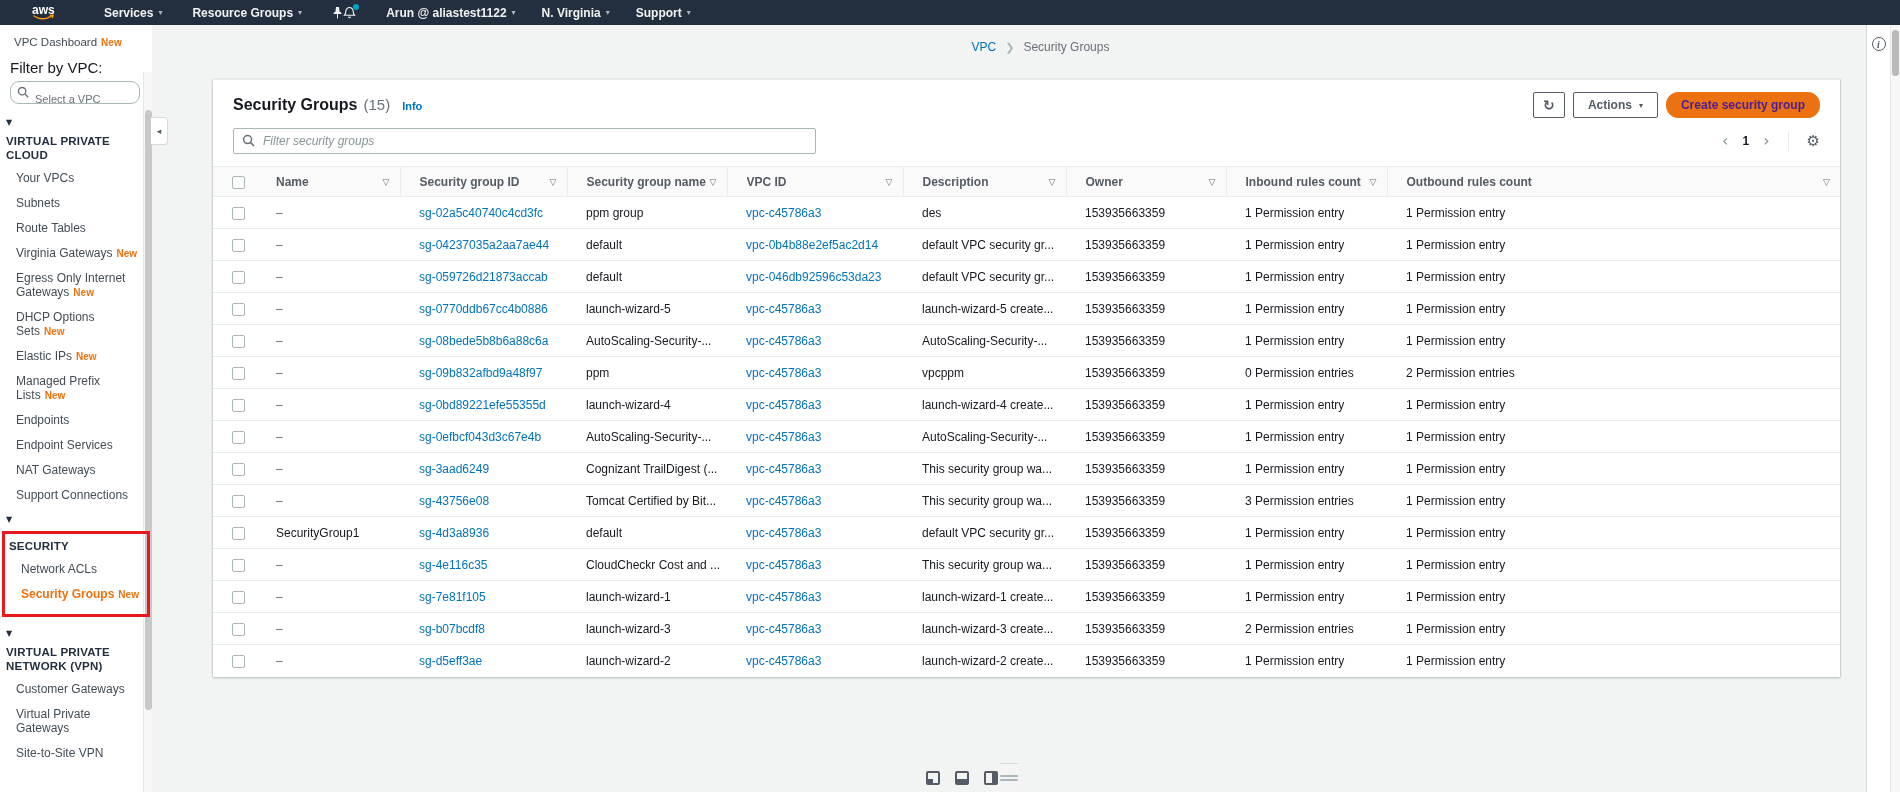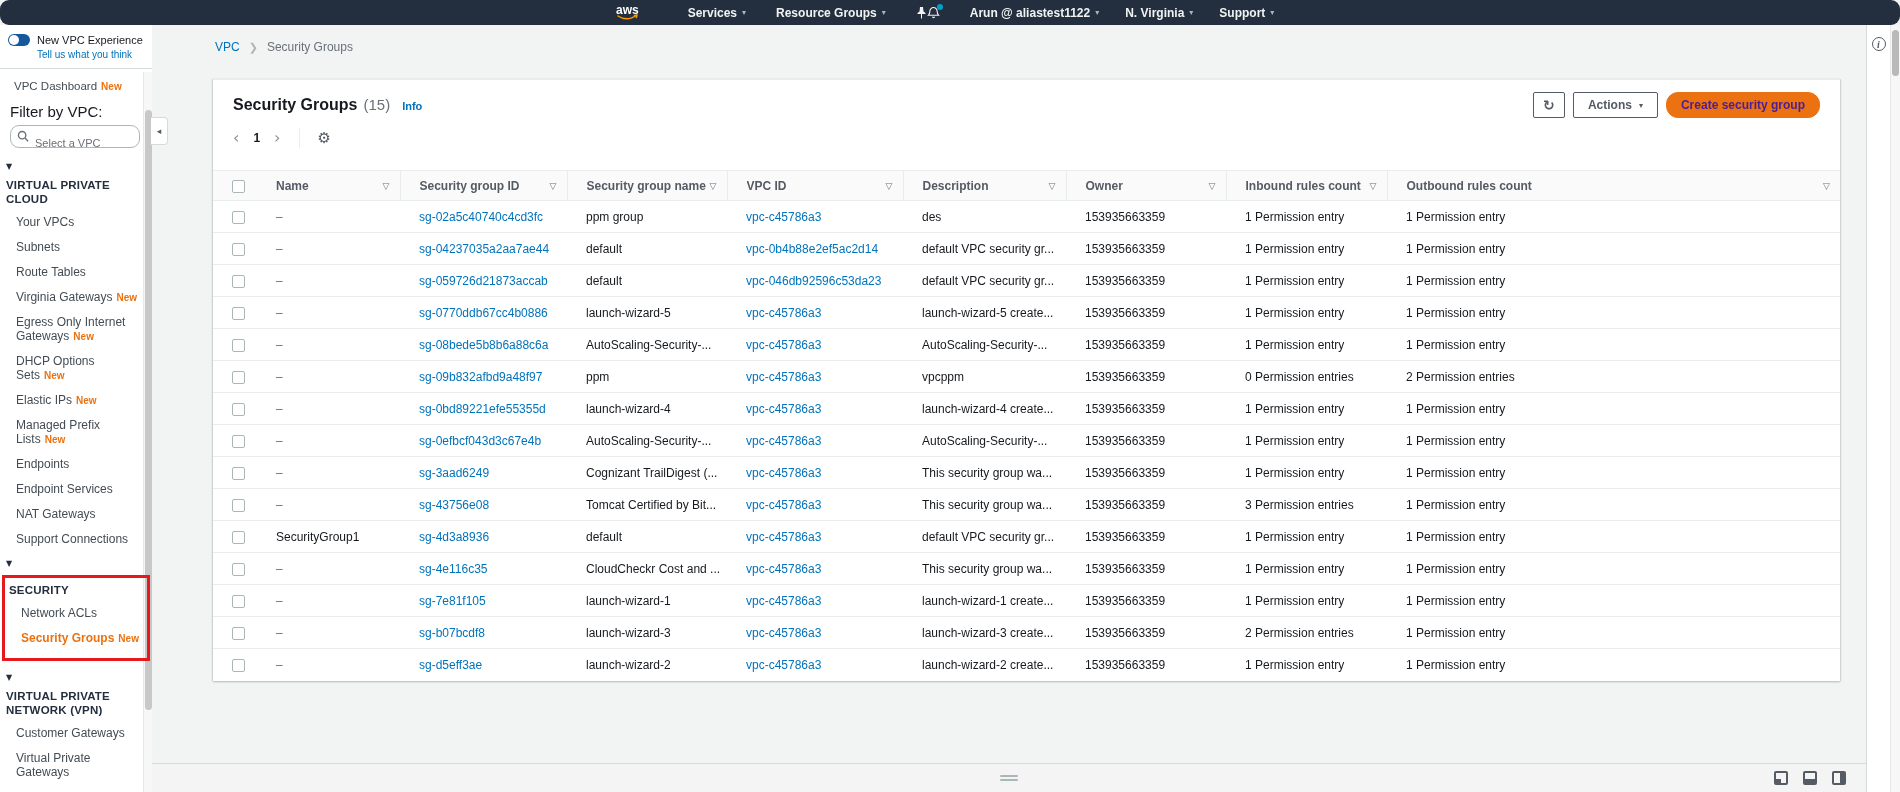--- a/index.html
+++ b/index.html
@@ -1,20 +1,20 @@
 <!DOCTYPE html>
 <html><head>
 <meta charset="utf-8">
 <style>
   * { box-sizing: border-box; margin: 0; padding: 0; }
   html,body { width:1900px; height:792px; overflow:hidden; }
   body { font-family:"Liberation Sans", sans-serif; font-size:12px; color:#16191f; background:#f2f3f3; }
 
   
-  .topnav { height:25px; background:#232f3e; display:flex; align-items:center; justify-content:center; padding:0 42px 0 26px;border-radius:9px; }
+  .topnav { height:25px; background:#232f3e; display:flex; align-items:center; justify-content:flex-start; padding:0 42px 0 26px; }
   .nav-group { display:flex; align-items:center; gap:30px; }
   .nav-item { display:flex; align-items:center; gap:5px; color:#f1f3f3; font-weight:700; font-size:12px; cursor:pointer; white-space:nowrap; }
   .nav-caret { font-size:8px; color:#aab7b8; font-family:"DejaVu Sans",sans-serif; }
   .logo { display:flex; align-items:center; margin-right:14px; }
   .bell-wrap { position:relative; margin-right:4px; cursor:pointer; }
   .bell-dot { position:absolute; top:-2px; right:-3px; width:6px; height:6px; border-radius:50%; background:#00a1c9; }
 
   
   .main-row { display:flex; height:767px; position:relative; }
 
@@ -40,21 +40,21 @@
   .side-item { display:block; margin:0 0 10px 12px; line-height:14px; cursor:pointer; }
   .side-item .side-item-label { font-size:12px; color:#434c54; }
   .side-item.selected .side-item-label { color:#ec7211; font-weight:700; }
   .section-body.highlight { position:relative; z-index:3; border:3px solid #e8191c; margin:0 -12px 2px -2px; padding:5px 4px 2px 4px; }
   .section-body.highlight .section-heading { margin-left:0; }
   .sidebar-sb { position:absolute; top:47px; bottom:0; right:0; width:9px; background:#f7f7f7; border-left:1px solid #e8e8e8; z-index:2; }
   .sidebar-sb .thumb { position:absolute; top:38px; left:1px; width:7px; height:600px; background:#c8c8c8; border-radius:4px; }
   .collapse-tab { position:absolute; left:151px; top:92px; width:17px; height:28px; background:#fff; border:1px solid #d5dbdb; border-left:none; border-radius:0 4px 4px 0; display:flex; align-items:center; justify-content:center; color:#545b64; font-size:9px; cursor:pointer; z-index:4; font-family:"DejaVu Sans",sans-serif; }
 
   
-  .content { flex:1; display:flex; flex-direction:column; background:#f2f3f3; min-width:0; }
+  .content { flex:1; display:flex; flex-direction:column; background:#f2f3f3; min-width:0;align-items:center; }
   .breadcrumb-bar { height:44px; display:flex; align-items:center; padding-left:63px; flex:none; }
   .crumb-link { color:#0073bb; font-size:12px; cursor:pointer; }
   .crumb-sep { color:#aab7b8; margin:0 9px; font-size:11px; font-family:"DejaVu Sans",sans-serif; }
   .crumb-current { color:#687078; font-size:12px; }
   .work-area { flex:1; overflow:hidden; }
 
   .panel { margin:10px 26px 0 61px; background:#fff; border-top:1px solid #eaeded; box-shadow:0 1px 2px 0 rgba(0,28,36,.25), 1px 0 1px 0 rgba(0,28,36,.08), -1px 0 1px 0 rgba(0,28,36,.08); }
   .panel-head { padding:12px 20px 12px 20px; }
   .title-row { display:flex; align-items:center; justify-content:space-between; }
   .panel-title-wrap { display:flex; align-items:baseline; gap:6px; }
@@ -70,21 +70,21 @@
   .table-filter input { width:100%; height:26px; border:1px solid #aab7b8; border-radius:2px; padding:0 8px 0 29px; font-size:12px; font-style:italic; color:#16191f; outline:none; font-family:"Liberation Sans",sans-serif; }
   .table-filter input::placeholder { color:#879596; font-style:italic; }
   .table-filter .mag { position:absolute; left:9px; top:6px; }
   .pager { display:flex; align-items:center; gap:14px; color:#879596; }
   .pg-arrow { font-size:16px; line-height:1; cursor:pointer; color:#879596; font-family:"DejaVu Sans",sans-serif; }
   .pg-num { font-size:12px; font-weight:700; color:#16191f; }
   .pager-div { width:1px; height:20px; background:#eaeded; margin:0 4px; }
   .gear { font-size:15px; color:#545b64; cursor:pointer; font-family:"DejaVu Sans",sans-serif; }
 
   
-  table { width:100%; border-collapse:collapse; table-layout:fixed;margin-top:10px; }
+  table { width:100%; border-collapse:collapse; table-layout:fixed; }
   thead th { height:30px; background:#fafafa; border-top:1px solid #eaeded; border-bottom:1px solid #eaeded; border-right:1px solid #eaeded; padding:0 10px 0 19px; text-align:left; }
   thead th:first-child, thead th:last-child { border-right:none; }
   .th-inner { display:flex; align-items:center; justify-content:space-between; }
   .th-label { font-size:12px; font-weight:700; color:#545b64; white-space:nowrap; overflow:hidden; }
   .th-filter { font-size:9px; color:#687078; font-family:"DejaVu Sans",sans-serif; cursor:pointer; flex:none; margin-left:4px; }
   tbody td { height:32px; border-bottom:1px solid #eaeded; padding:0 10px 0 19px; font-size:12px; color:#16191f; white-space:nowrap; overflow:hidden; text-overflow:clip; }
   tbody tr:last-child td { border-bottom:none; }
   .link { color:#0073bb; text-decoration:none; cursor:pointer; }
   .dim { color:#687078; }
   .checkbox { display:inline-block; width:13px; height:13px; border:1px solid #aab7b8; border-radius:2px; background:#fff; vertical-align:middle; cursor:pointer; }
@@ -151,29 +151,20 @@
     <div class="nav-item">
       <span>Support</span>
       <span class="nav-caret">▾</span>
     </div>
   </div>
 </header>
 
 <div class="main-row">
 
   <aside class="sidebar">
-    <div class="toggle-box">
-      <div class="toggle-row">
-        <span class="toggle-pill">
-            <span class="toggle-knob"></span>
-          </span>
-        <span class="toggle-title">New VPC Experience</span>
-      </div>
-      <div class="toggle-sub">Tell us what you think</div>
-    </div>
     <nav class="side-nav">
       <div class="dash-item">
         <span class="side-link">VPC Dashboard</span><span class="badge-new">New</span>
       </div>
       <div class="filter-label">Filter by VPC:</div>
       <div class="vpc-search">
         <span class="mag">
           <svg width="12" height="12" viewBox="0 0 14 14">
               <circle cx="6" cy="6" r="4.3" fill="none" stroke="#687078" stroke-width="1.6"></circle>
               <line x1="9.3" y1="9.3" x2="13" y2="13" stroke="#687078" stroke-width="1.6"></line>
@@ -299,20 +290,29 @@
               <button class="btn">
                 <span>Actions</span>
                 <span class="nav-caret" style="color:#545b64;">▾</span>
               </button>
               <button class="btn btn-primary">
                 <span>Create security group</span>
               </button>
             </div>
           </div>
           <div class="filter-row">
+            <div class="table-filter">
+              <span class="mag">
+                <svg width="13" height="13" viewBox="0 0 14 14">
+                    <circle cx="6" cy="6" r="4.3" fill="none" stroke="#687078" stroke-width="1.6"></circle>
+                    <line x1="9.3" y1="9.3" x2="13" y2="13" stroke="#687078" stroke-width="1.6"></line>
+                  </svg>
+              </span>
+              <input placeholder="Filter security groups" style="">
+            </div>
             <div class="pager">
               <span class="pg-arrow">‹</span>
               <span class="pg-num">1</span>
               <span class="pg-arrow">›</span>
               <span class="pager-div"></span>
               <span class="gear">⚙</span>
             </div>
           </div>
         </div>
 

